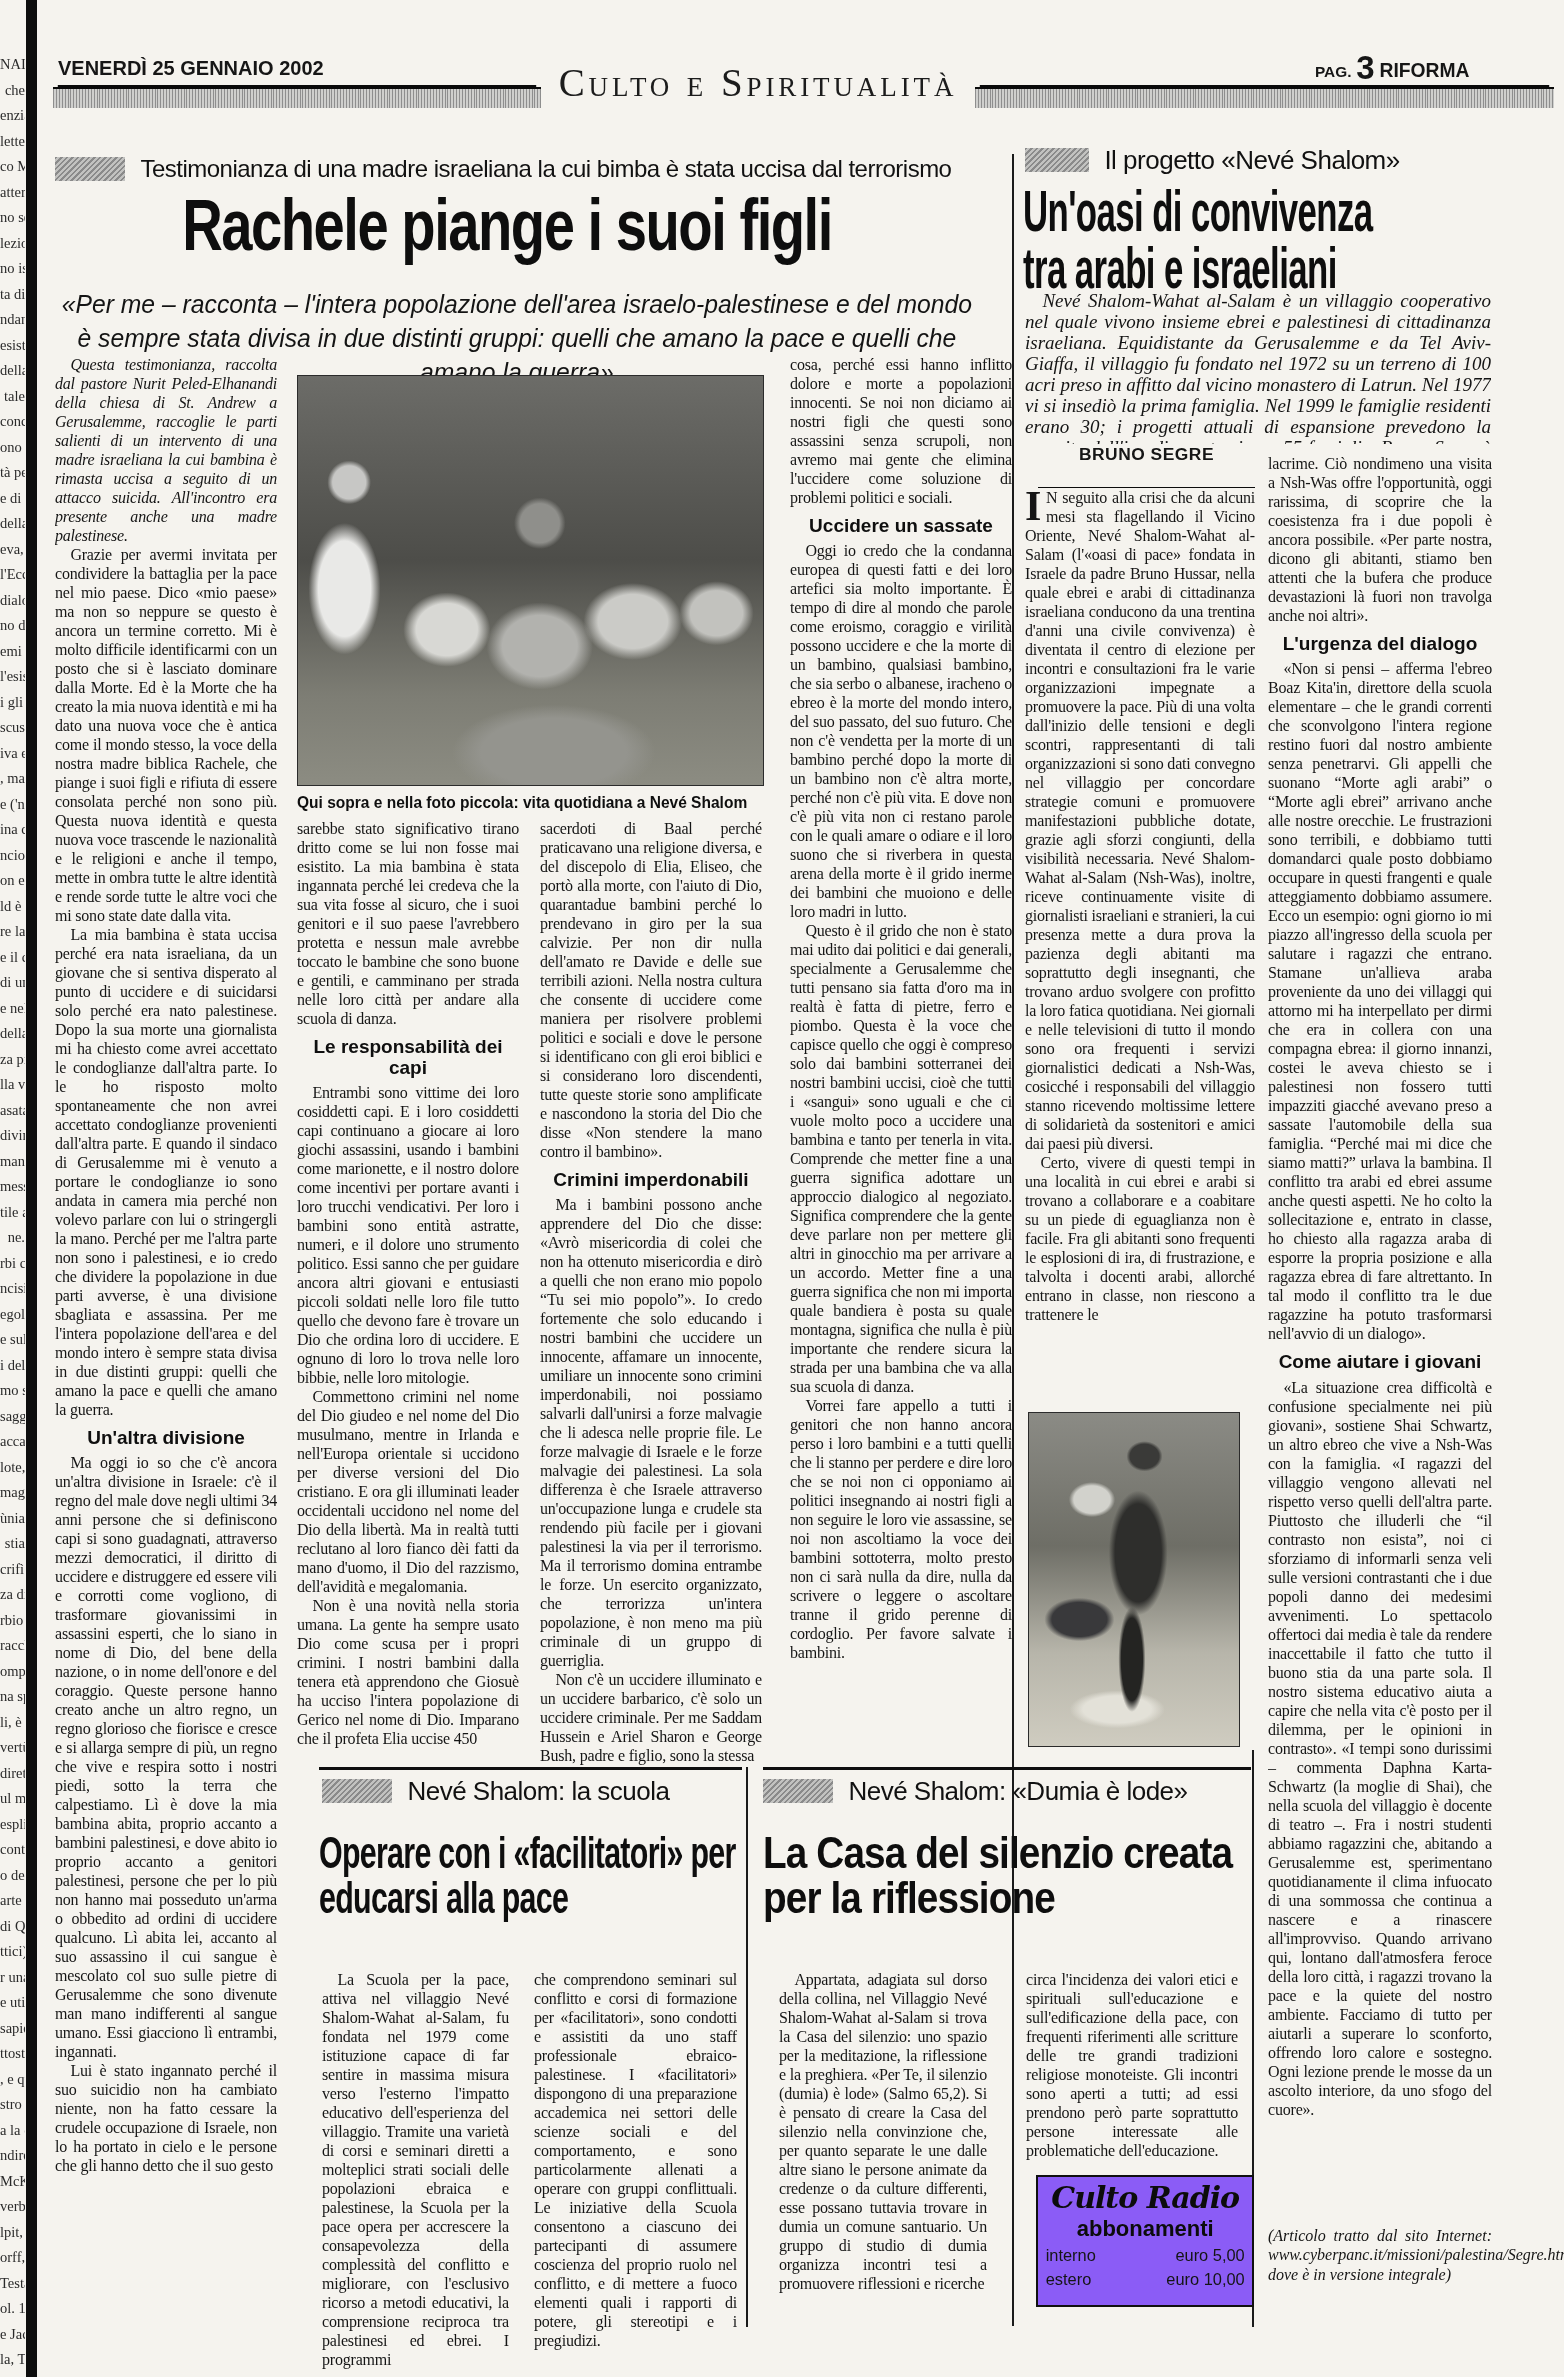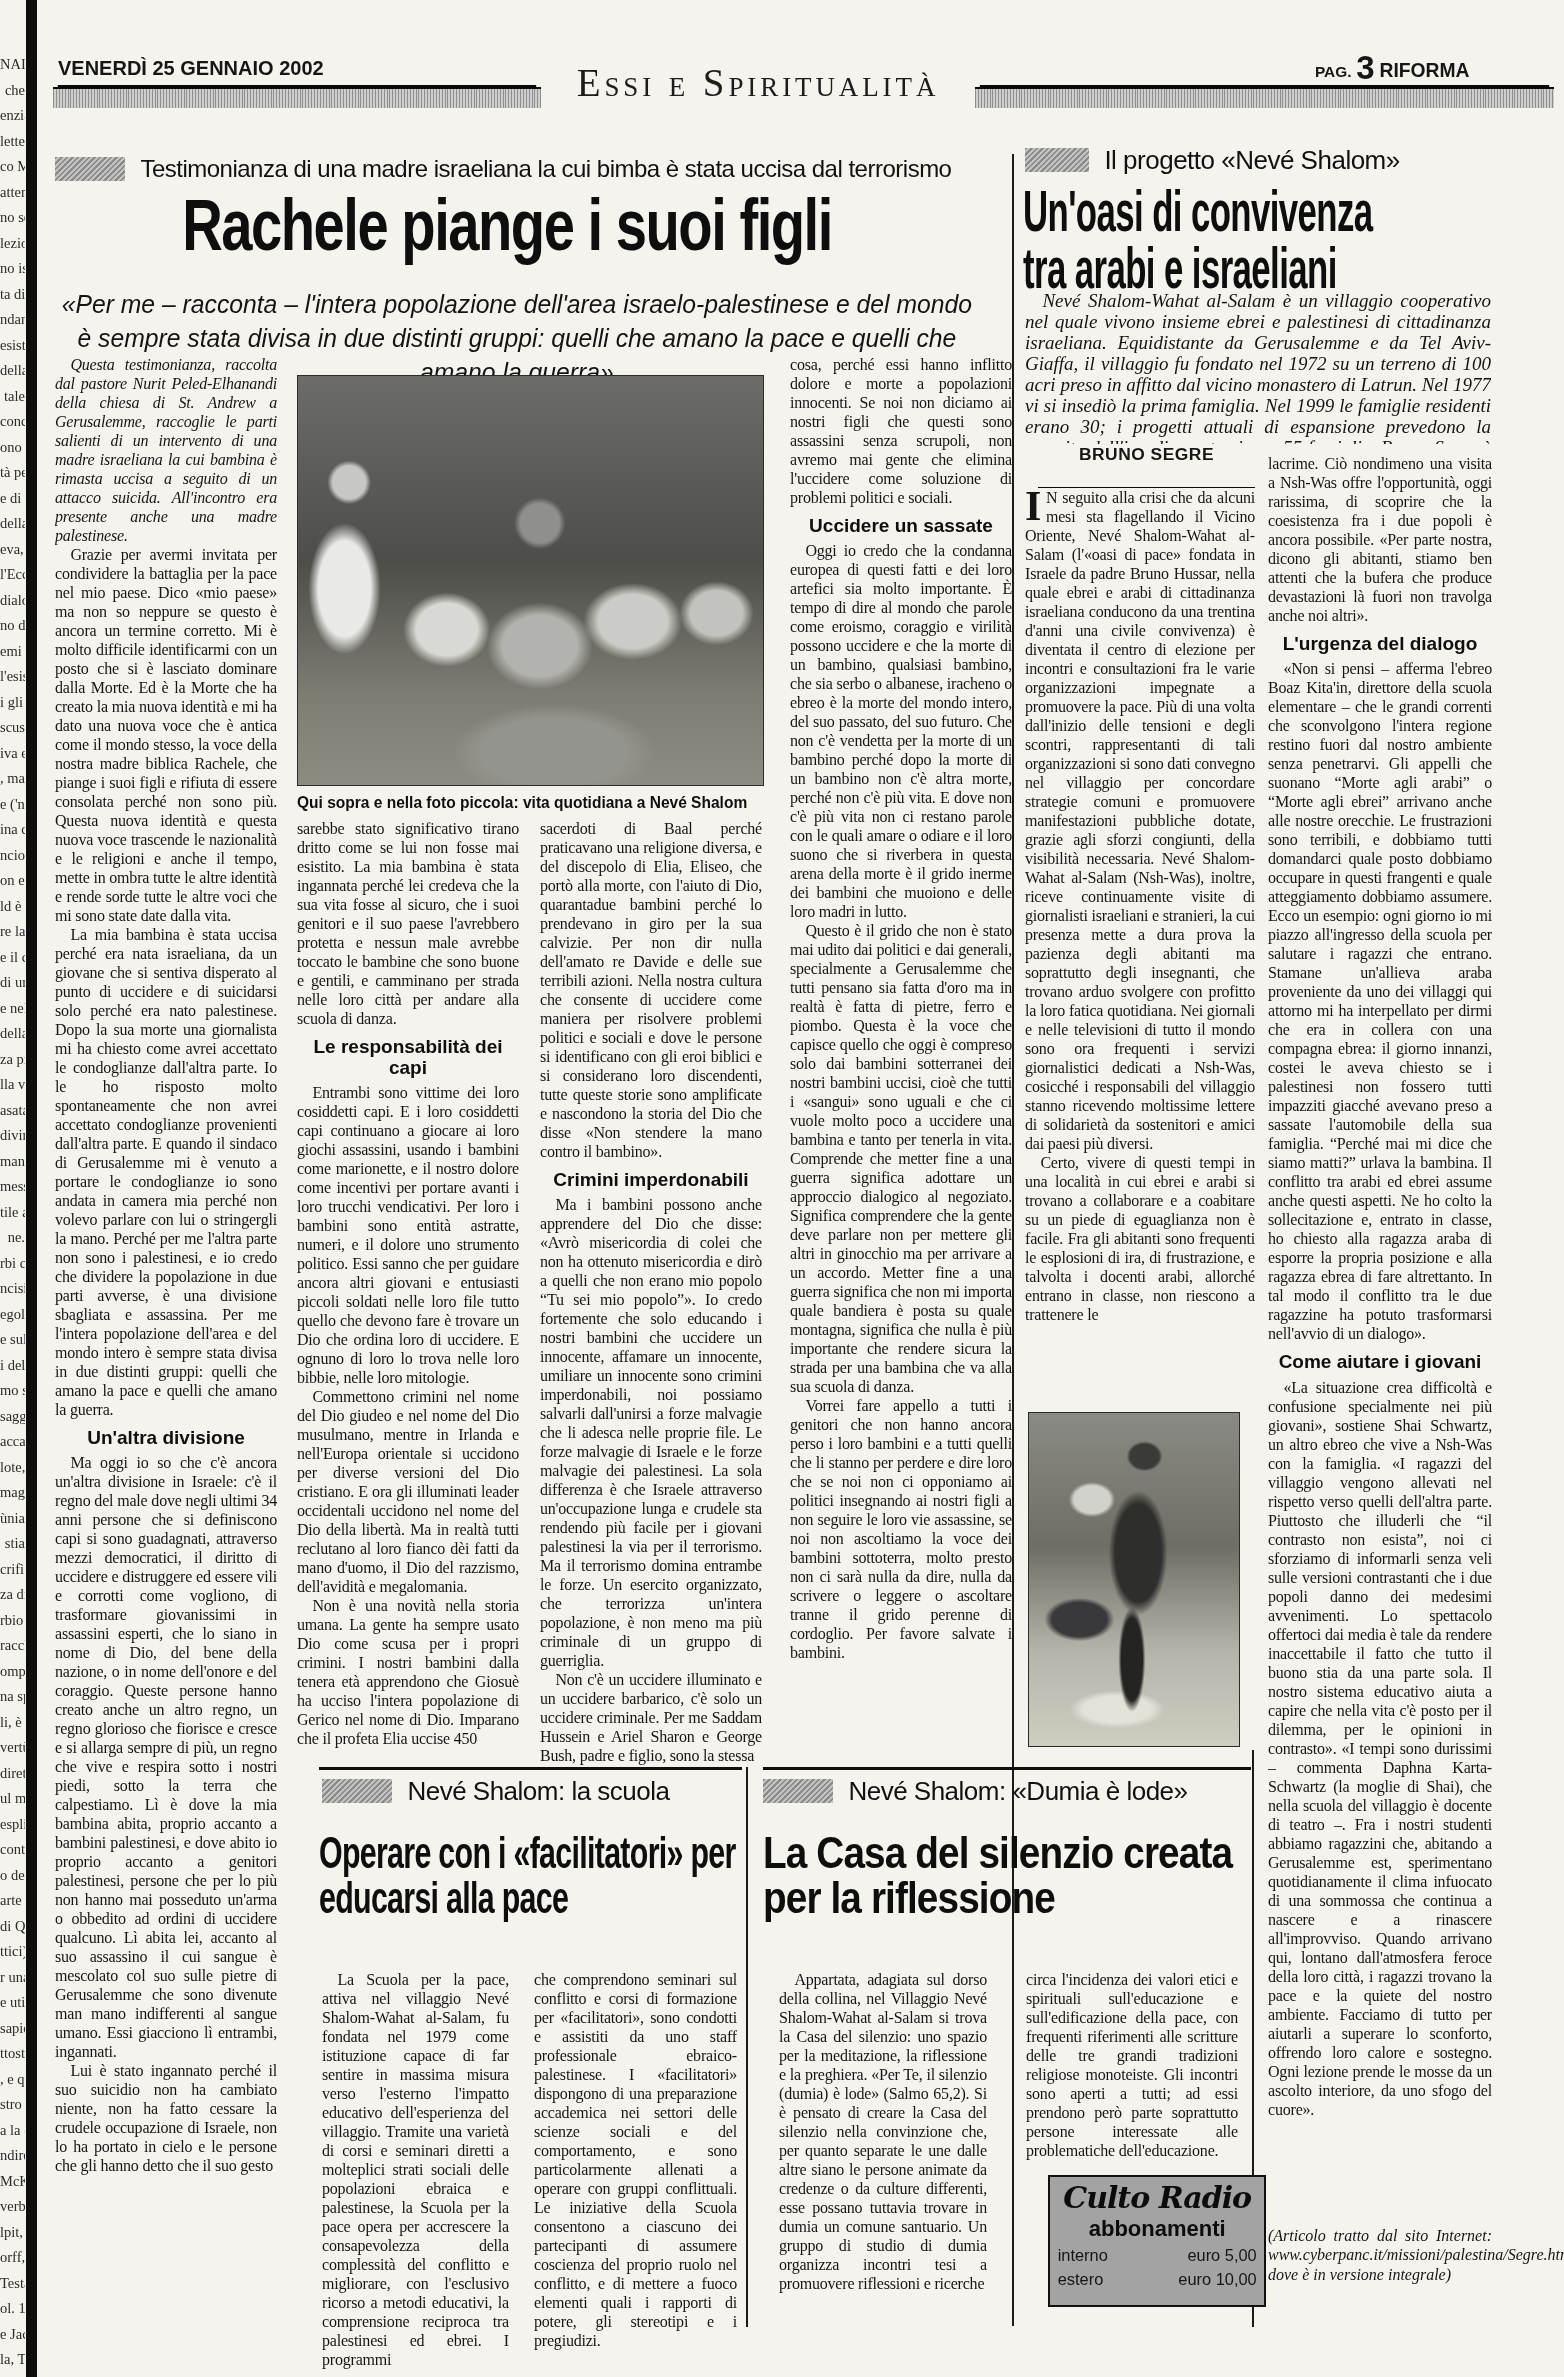--- a/index.html
+++ b/index.html
@@ -74,21 +74,21 @@
       radial-gradient(42px 89px at 52% 42%, #2e2e2c 0 55%, rgba(0,0,0,0) 70%),
       radial-gradient(19.3px 75px at 49% 74%, #242422 0 55%, rgba(0,0,0,0) 70%),
       radial-gradient(33px 25px at 30% 26%, #d2d2cc 0 55%, rgba(0,0,0,0) 70%),
       radial-gradient(50px 31px at 24% 62%, #39393b 0 55%, rgba(0,0,0,0) 70%),
       radial-gradient(68px 27px at 42% 89%, #e3e1d8 0 50%, rgba(0,0,0,0) 70%),
       linear-gradient(180deg,#8b8b85 0%,#6e6e66 40%,#b7b5aa 72%,#cfccc0 100%);}
   .caption{position:absolute;left:297px;top:794px;width:465px;
            font:700 16px/18.3px "Liberation Sans",sans-serif;color:#0f0f0f;transform:scaleX(.97);transform-origin:0 0;}
   
   .adbox{position:absolute;left:1036px;top:2175px;width:199px;height:118px;border:2.9px solid #101010;
-         background:#a3a3a3;padding:5.8px 7.7px 3.9px;margin-left:12px;}
+         background:#8b5cf6;padding:5.8px 7.7px 3.9px;}
   .ad-brand{text-align:center;font:italic 700 30px/1 "DejaVu Serif",serif;letter-spacing:-1px;color:#0c0c0c;}
   .ad-title{text-align:center;font:700 22px/1.2 "Liberation Sans",sans-serif;margin-top:2.9px;color:#0c0c0c;}
   .ad-row{display:flex;justify-content:space-between;font:16.4px/21px "Liberation Sans",sans-serif;margin-top:2.9px;color:#151515;}
 </style>
 </head>
 <body>
 
 <div class="page">
 
   <div class="edge-col">
@@ -187,21 +187,21 @@
   <div class="edge-bar"></div>
 
   <div class="m-date">VENERDÌ 25 GENNAIO 2002</div>
   <div class="m-page">
     <span class="pl">PAG.</span>
     <span class="pn">3</span>
     <span class="pb">RIFORMA</span>
   </div>
   <div class="band band-l"></div>
   <div class="band band-r"></div>
-  <div class="m-title">Essi e Spiritualità</div>
+  <div class="m-title">Culto e Spiritualità</div>
 
   <div class="kicker" style="left:55px;top:157px;">
     <span class="ksq"></span>
     <span class="ktext">Testimonianza di una madre israeliana la cui bimba è stata uccisa dal terrorismo</span>
   </div>
   <div class="hl hl-main">Rachele piange i suoi figli</div>
   <div class="deck">«Per me – racconta – l'intera popolazione dell'area israelo-palestinese e del mondo è sempre stata divisa in due distinti gruppi: quelli che amano la pace e quelli che amano la guerra»</div>
 
   <div class="c" id="a1c1" style="left:55px;top:355px;width:222px;height:1960px;">
       <p class="para ital">Questa testimonianza, raccolta dal pastore Nurit Peled-Elhanandi della chiesa di St. Andrew a Gerusalemme, raccoglie le parti salienti di un intervento di una madre israeliana la cui bambina è rimasta uccisa a seguito di un attacco suicida. All'incontro era presente anche una madre palestinese.</p>

